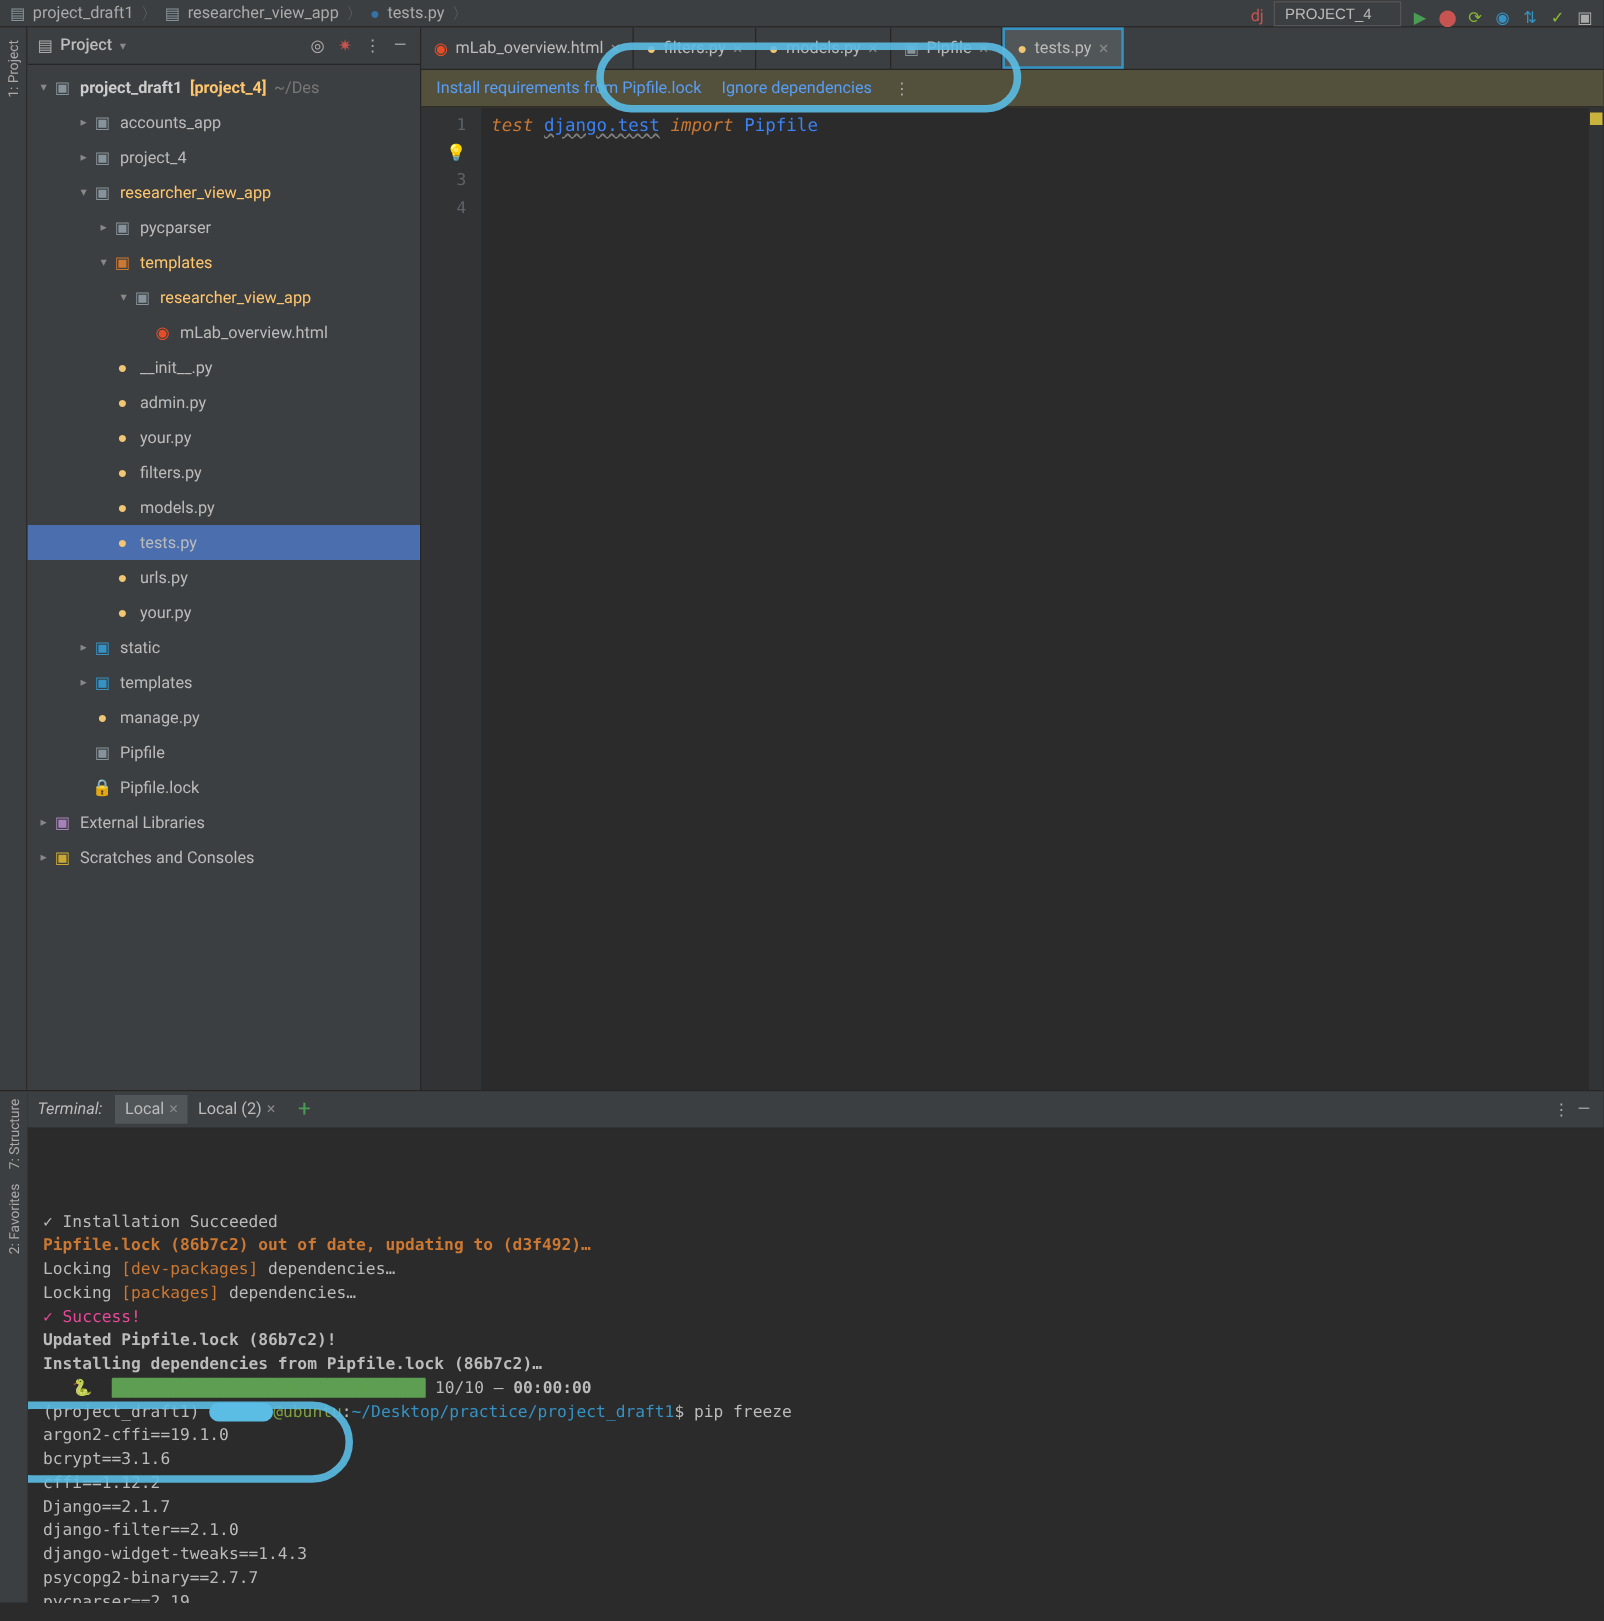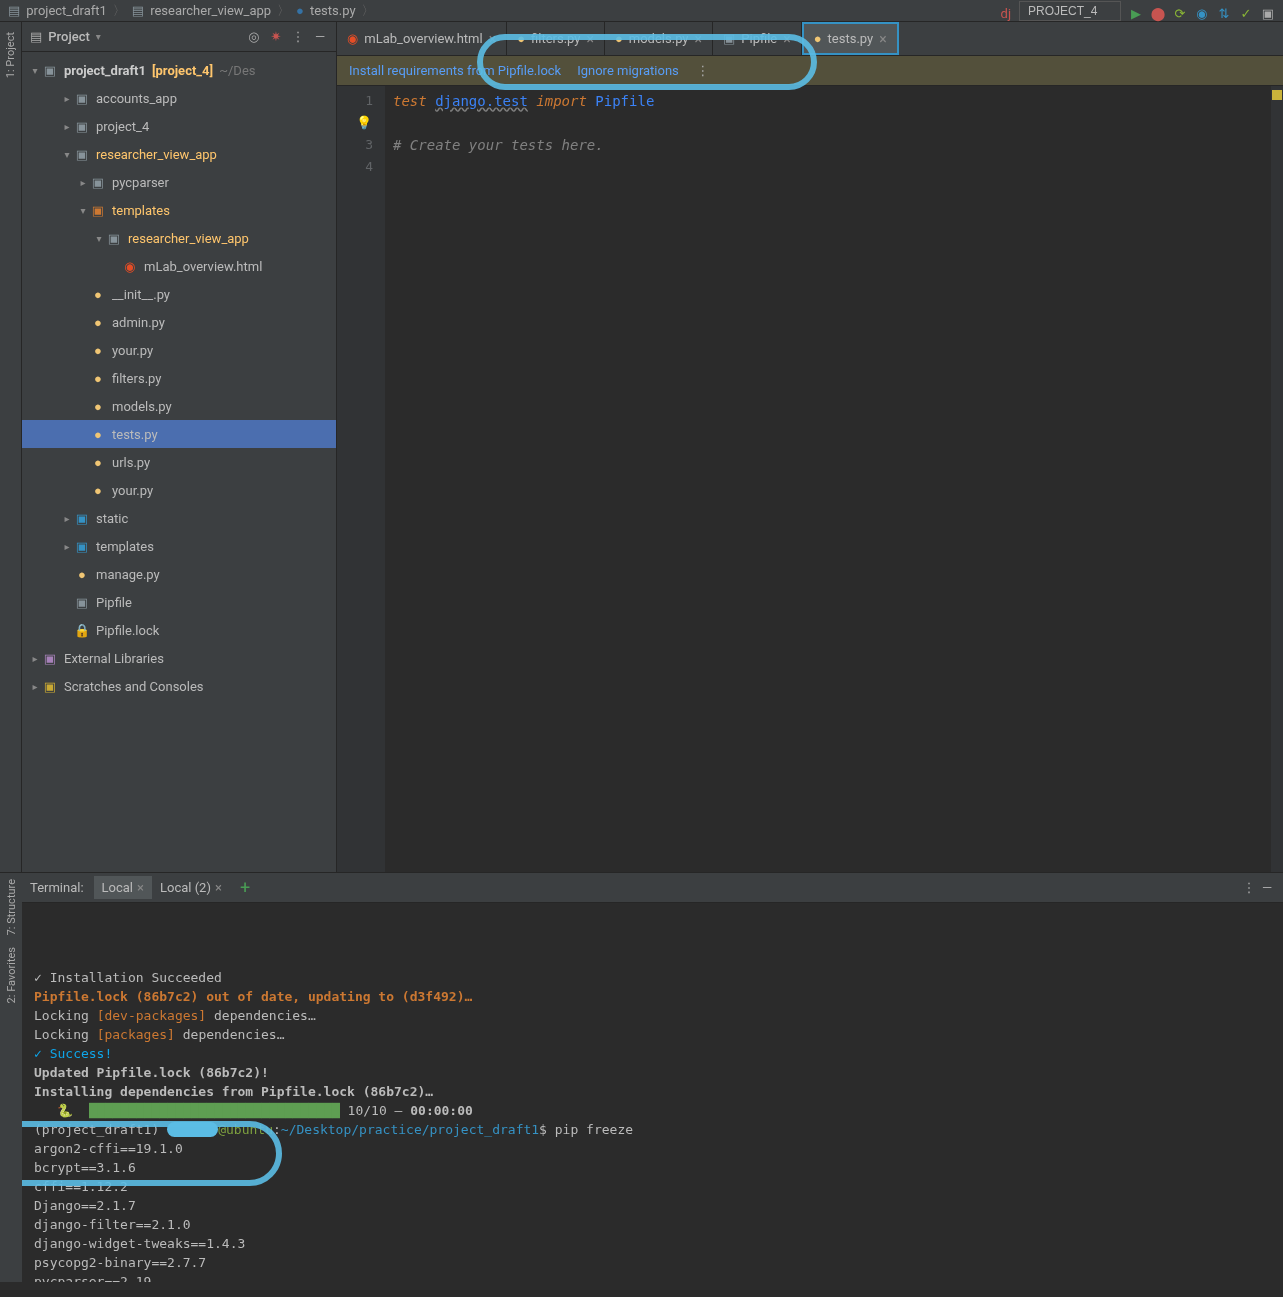--- a/index.html
+++ b/index.html
@@ -123,35 +123,35 @@
 .terminal-panel {
   height: 410px; background:#2b2b2b; border-top:1px solid #262626;
   display:flex; position:relative;
 }
 .term-left-rail { width:22px; background:#3c3f41; display:flex; flex-direction:column; align-items:center; }
 .term-content { flex:1; display:flex; flex-direction:column; }
 .term-tabs {
   display:flex; align-items:center; height:30px; background:#3c3f41;
   border-bottom:1px solid #262626; padding:0 8px; gap:2px;
 }
-.term-tabs .label { color:#bbb; margin-right:8px; }
+.term-tabs .label { color:#bbb; margin-right:8px;font-style:italic; }
 .term-tab {
   padding:4px 8px; color:#bbb; cursor:pointer; display:flex; align-items:center; gap:4px;
 }
 .term-tab.active { background:#515658; }
 .term-tab .close { color:#888; }
 .term-add { color:#499c54; font-size:18px; padding:0 8px; cursor:pointer; }
 .term-tabs .spacer { flex:1; }
 
 .term-output {
   flex:1; overflow:auto; padding:8px 12px; font-family:Menlo,Consolas,monospace;
   font-size:13px; line-height:19px; color:#bbb; background:#2b2b2b; white-space:pre;
   position:relative;
 }
-.t-green { color:#0ea5e9; }
+.t-green { color:#ec4899; }
 .t-orange { color:#cc7832; }
 .t-bold { font-weight:bold; }
 .t-bar { background:#5e9e52; color:#5e9e52; }
 .t-user { color:#b48ead; background:#5bbce4; border-radius:8px; padding:0 6px; }
 .t-host { color:#8abeb7; color:#7da03f; }
 .t-path { color:#6897bb; }
 .t-path { color:#3592c4; }
 
 .term-circle {
   position:absolute; border:6px solid #5bbce4; border-radius:50%;
@@ -353,34 +353,33 @@
        <span class="close">×</span>
      </div>
         <div class="tab active">
        <span style="color:#f0c674">●</span>
           <span>tests.py</span>
        <span class="close">×</span>
      </div>
       </div>
     <div class="notification-bar" style="position:relative">
       <span class="action">Install requirements from Pipfile.lock</span>
-      <span class="action">Ignore migrations</span>
+      <span class="action">Ignore dependencies</span>
       <span class="panel-icon">⋮</span>
     </div>
     <div class="code-area" style="position:relative">
       <div class="gutter" id="gutter">
           <div>1</div>
           <div class="bulb">💡</div>
           <div>3</div>
           <div>4</div>
         </div>
       <div class="code" id="code">
           <div><span class="kw">test</span> <span class="ident underline">django.test</span> <span class="kw">import</span> <span class="ident">Pipfile</span></div>
           <div>&nbsp;</div>
-          <div><span class="comment"># Create your tests here.</span></div>
           <div>&nbsp;</div>
         </div>
       <div class="marker-strip">
         <div class="warn"></div>
       </div>
 
       <div class="circle-annot" style="left:140px; top:-52px; width:340px; height:56px; border-radius:40px;"></div>
     </div>
   </div>
 </div>

